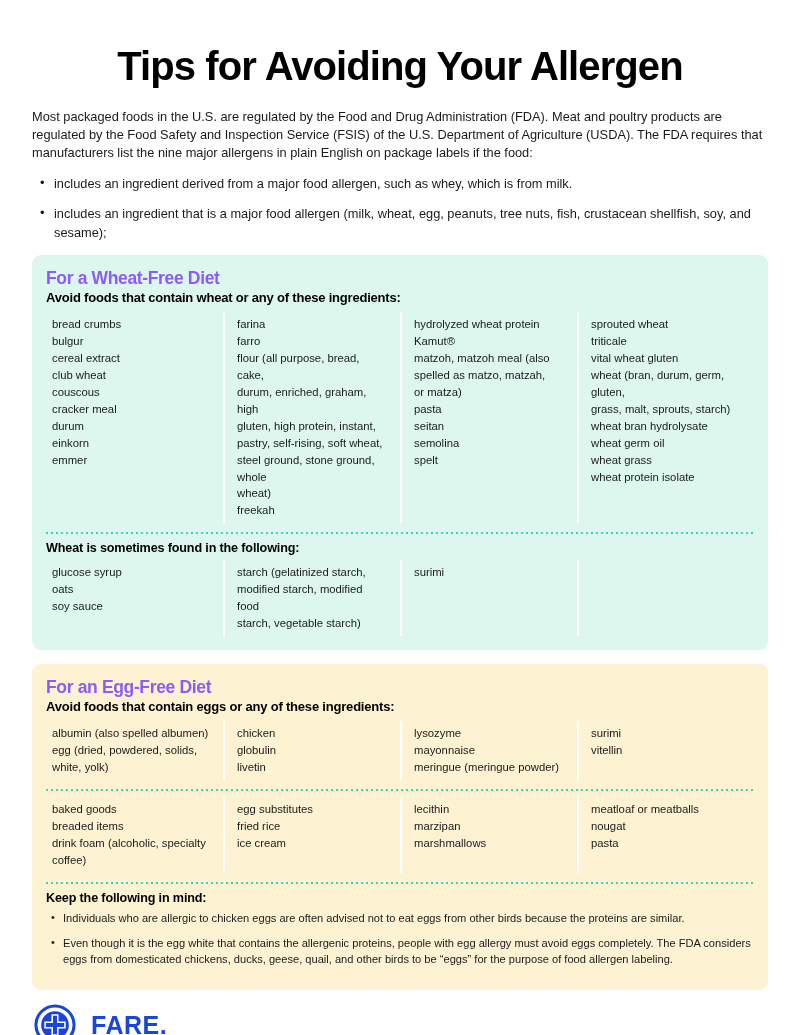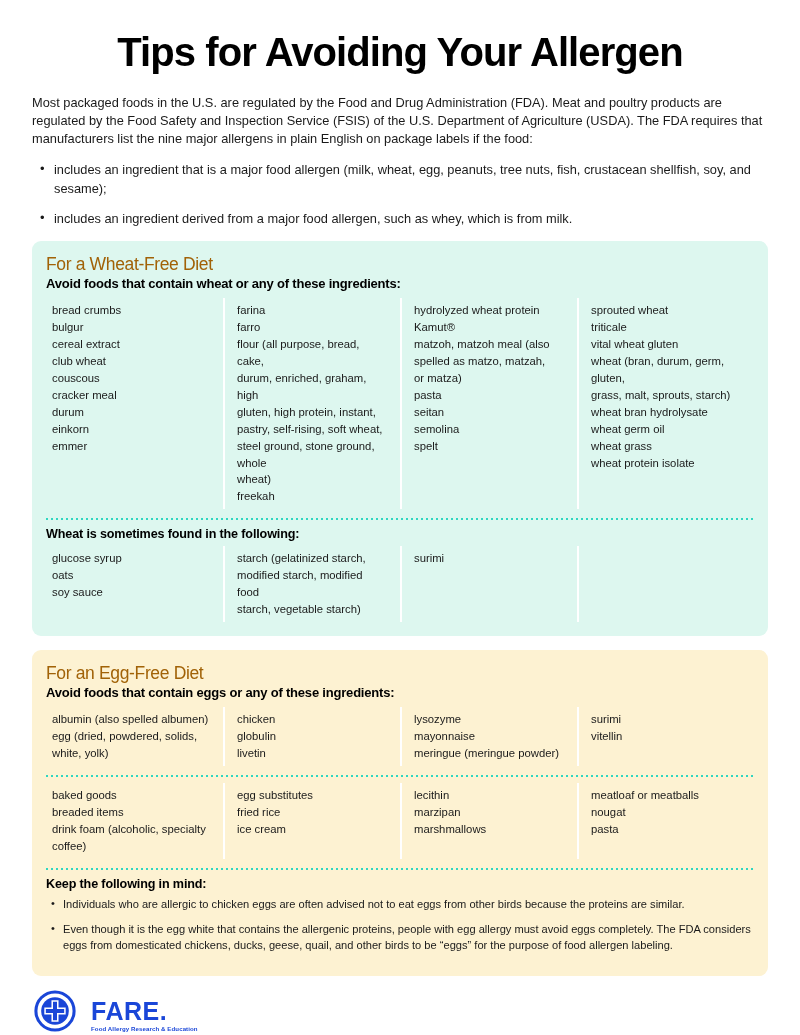--- a/index.html
+++ b/index.html
@@ -7,21 +7,21 @@
     margin: 0; padding: 0;
     background: #ffffff;
   }
   body {
     width: 800px; height: 1035px;
     font-family: "Liberation Sans", sans-serif;
     color: #111111;
     position: relative;
     overflow: hidden;
   }
-  .page { padding: 16px 32px 0 32px; }
+  .page { padding: 30px 32px 0 32px; }
 
   
   .title {
     font-size: 40px;
     font-weight: bold;
     letter-spacing: -0.9px;
     text-align: center;
     line-height: 1.0;
     margin: 16px 0 22px 0;
     color: #000;
@@ -54,24 +54,24 @@
   .panel {
     border-radius: 9px;
     padding: 13px 14px 14px 14px;
     margin-bottom: 14px;
   }
   .panel-wheat { background: #ddf7ef; }
   .panel-egg   { background: #fdf2d2; }
 
   .panel-title {
     font-size: 17.5px;
-    font-weight: normal;
+    font-weight: bold;
     letter-spacing: -0.35px;
     margin: 0 0 1px 0;
-    color: #a16207;
+    color: #8b5cf6;
   }
   .panel-subtitle {
     font-size: 13px;
     font-weight: bold;
     letter-spacing: -0.2px;
     margin: 0 0 7px 0;
     color: #000;
   }
   .sub-head {
     font-size: 12.6px;
@@ -149,22 +149,22 @@
 </head>
 <body>
 
 <div class="page">
 
   <h1 class="title">Tips for Avoiding Your Allergen</h1>
 
   <div class="intro">
     <p>Most packaged foods in the U.S. are regulated by the Food and Drug Administration (FDA). Meat and poultry products are regulated by the Food Safety and Inspection Service (FSIS) of the U.S. Department of Agriculture (USDA). The FDA requires that manufacturers list the nine major allergens in plain English on package labels if the food:</p>
     <ul>
+      <li>includes an ingredient derived from a major food allergen, such as whey, which is from milk.</li>
       <li>includes an ingredient that is a major food allergen (milk, wheat, egg, peanuts, tree nuts, fish, crustacean shellfish, soy, and sesame);</li>
-      <li>includes an ingredient derived from a major food allergen, such as whey, which is from milk.</li>
     </ul>
   </div>
 
   <section class="panel panel-wheat">
     <h2 class="panel-title">For a Wheat-Free Diet</h2>
     <div class="panel-subtitle">Avoid foods that contain wheat or any of these ingredients:</div>
 
     <div class="cols">
       <div class="col">
           <ul>

